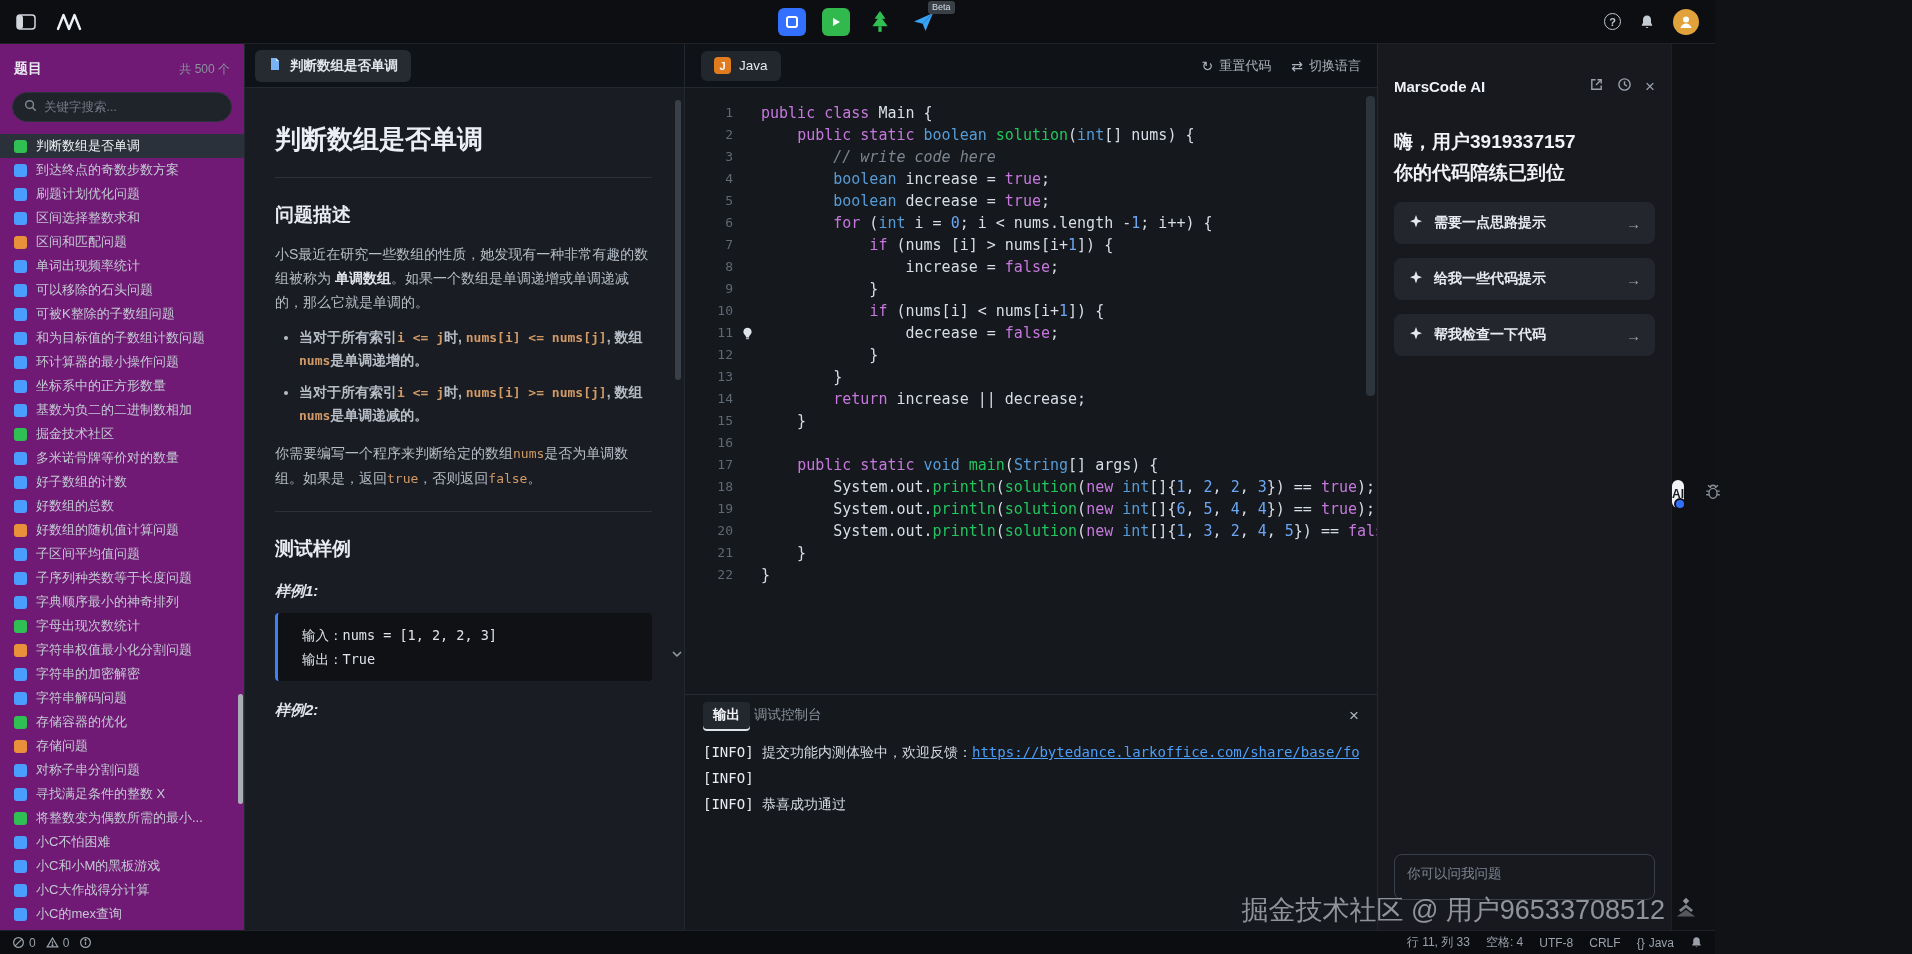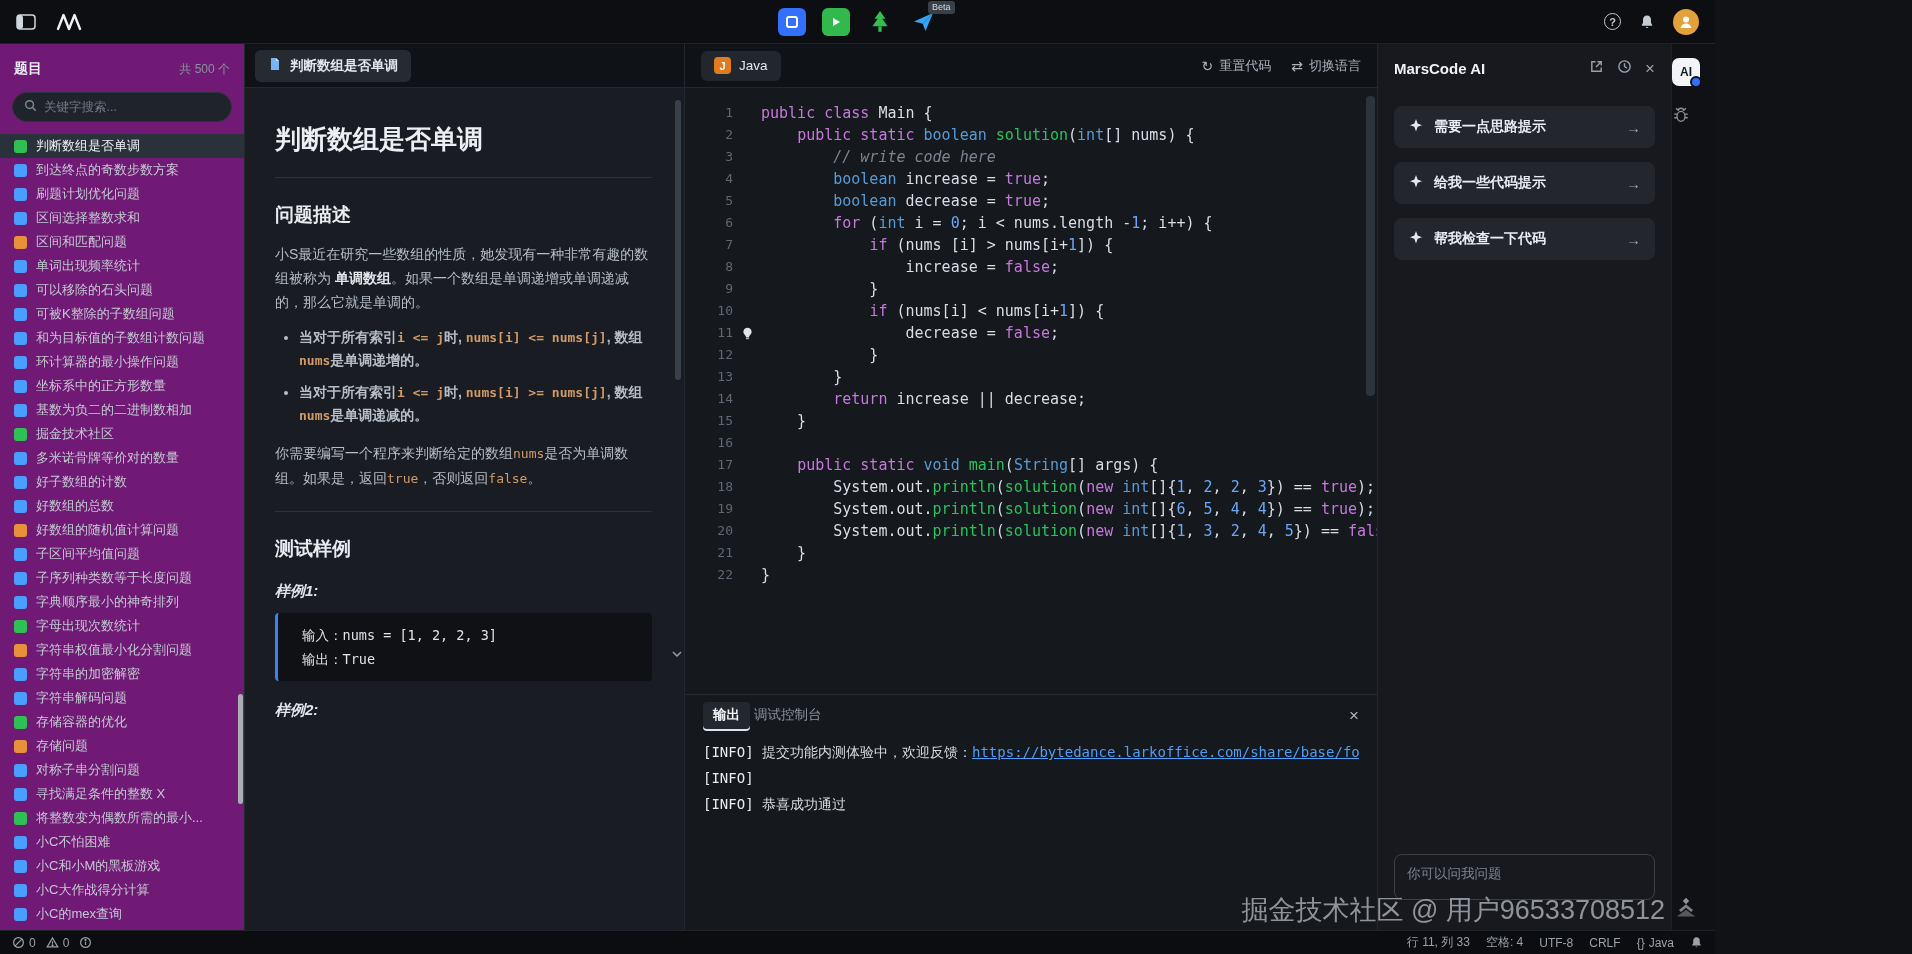--- a/index.html
+++ b/index.html
@@ -107,34 +107,34 @@
   .c-close { margin-left:auto; color:#aeb5bf; font-size:17px; cursor:pointer; line-height:1; }
   .c-body { padding:4px 18px; }
   .c-line { font-family:"DejaVu Sans Mono",monospace; font-size:14px; line-height:26px;
     color:#d4d9e0; white-space:nowrap; overflow:hidden; }
   .c-pre { color:#e8ebf0; }
   .c-link { color:#4d9ef8; text-decoration:underline; cursor:pointer; }
 
   
   .ai-col { width:338px; display:flex; border-left:1px solid #23272e; flex-shrink:0; }
   .ai-panel { flex:1; background:#17191f; display:flex; flex-direction:column; padding:0 16px; min-width:0; }
-  .ai-head { height:48px; display:flex; align-items:center; justify-content:space-between; }
+  .ai-head { height:48px; display:flex; align-items:center; justify-content:space-between;margin-top:18px; }
   .ai-title { font-size:15px; font-weight:700; color:#eef1f5; }
   .ai-head-icons { display:flex; align-items:center; gap:13px; color:#9aa1ab; }
   .ai-close { font-size:17px; color:#9aa1ab; line-height:1; cursor:pointer; }
   .ai-greet { font-size:19px; font-weight:700; color:#f0f2f6; line-height:31px; margin-top:16px; }
   .ai-card { height:42px; background:#23262d; border-radius:8px; display:flex; align-items:center;
     gap:10px; padding:0 14px; margin-top:14px; color:#e8ebf0; font-size:14px; font-weight:600; cursor:pointer; }
   .ai-card .arrow { margin-left:auto; color:#9aa1ab; font-size:15px; }
   .ai-input { margin-top:auto; margin-bottom:30px; border:1px solid #3a4049; border-radius:8px;
     height:46px; width:100%; background:transparent; resize:none; outline:none; padding:10px 12px;
     color:#c9ced6; font-size:13.5px; font-family:inherit; }
   .ai-input::placeholder { color:#7d8591; }
   .strip { width:44px; background:#0f1115; border-left:1px solid #1d2127; display:flex;
-    flex-direction:column; align-items:flex-start; padding-top:14px; gap:20px; flex-shrink:0; }
+    flex-direction:row; align-items:center; padding-top:14px; gap:20px; flex-shrink:0; }
   .ai-badge { width:28px; height:28px; background:#f2f4f7; border-radius:7px; color:#15181d;
     font-weight:800; font-size:12px; display:flex; align-items:center; justify-content:center;
     position:relative; cursor:pointer; }
   .ai-badge::after { content:""; position:absolute; right:-2px; bottom:-2px; width:8px; height:8px;
     background:#3370ff; border-radius:50%; border:2px solid #0f1115; }
 
   
   .statusbar { height:24px; background:#0b0d10; border-top:1px solid #1f2329; display:flex;
     align-items:center; justify-content:space-between; padding:0 12px; font-size:12px; color:#9aa1ab; flex-shrink:0; }
   .st-left { display:flex; align-items:center; gap:10px; }
@@ -614,20 +614,24 @@
             </span>
             <span>
               <svg width="15" height="15" viewBox="0 0 16 16" fill="none" stroke="#9aa1ab" stroke-width="1.5">
                   <circle cx="8" cy="8" r="6"></circle>
                   <path d="M8 4.5V8l2.5 1.7"></path>
                 </svg>
             </span>
             <span class="ai-close">×</span>
           </span>
         </div>
+        <div class="ai-greet">
+          <div>嗨，用户3919337157</div>
+          <div>你的代码陪练已到位</div>
+        </div>
         <div class="ai-card">
             <span>
               <svg width="16" height="16" viewBox="0 0 16 16" fill="#e6e9f0">
                 <path d="M8 1l1.6 4.6L14 7.2l-4.4 1.6L8 13.4 6.4 8.8 2 7.2l4.4-1.6z"></path>
               </svg>
             </span>
             <span>需要一点思路提示</span>
             <span class="arrow">→</span>
           </div>
           <div class="ai-card">

